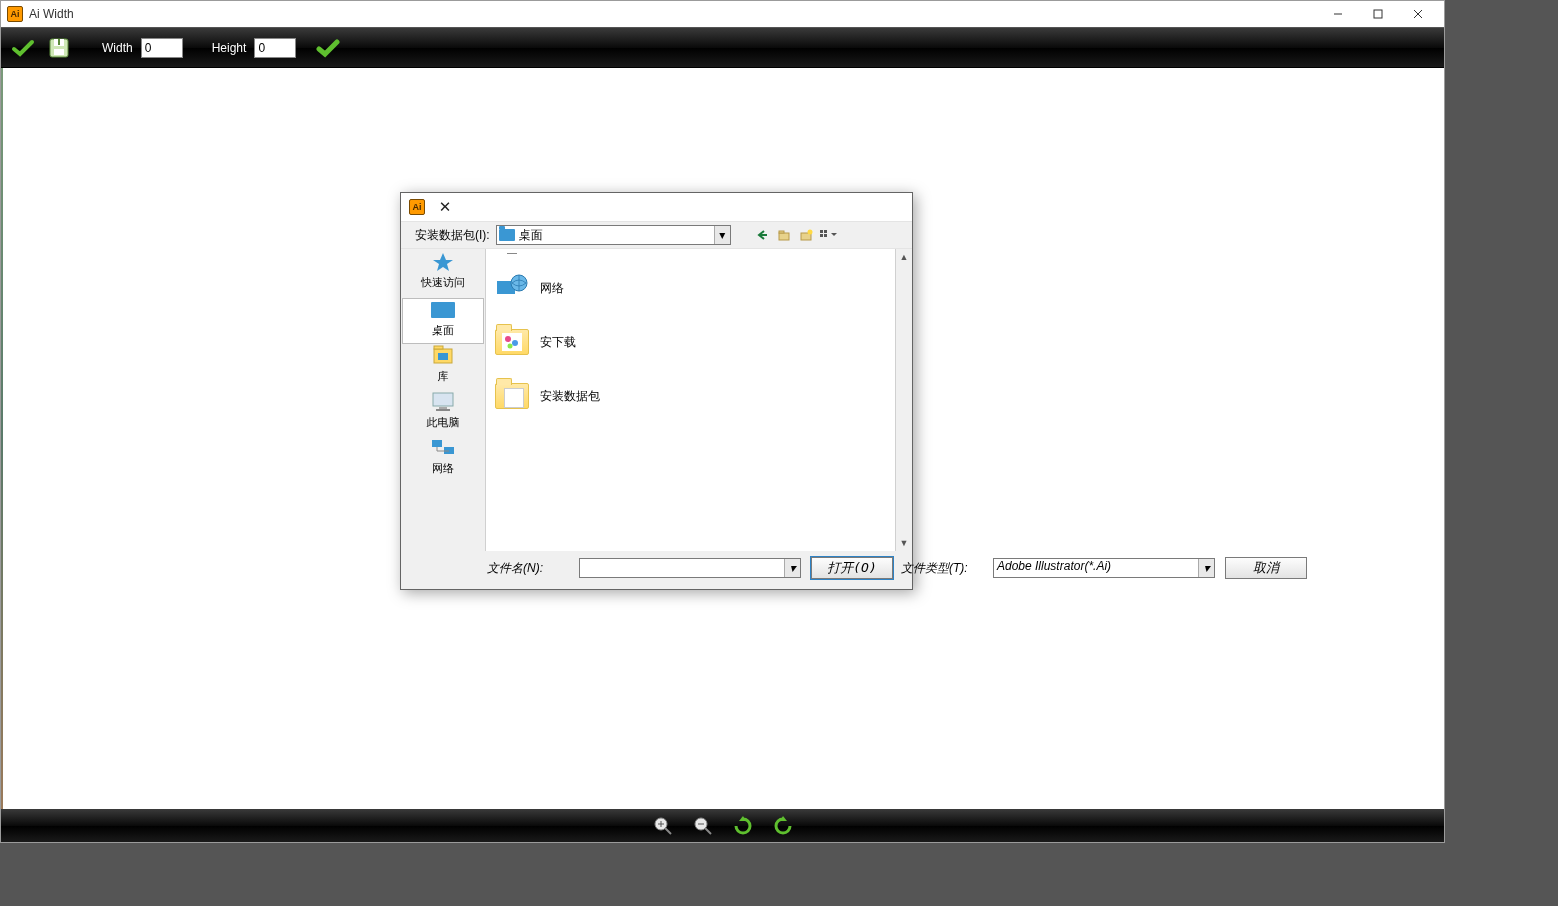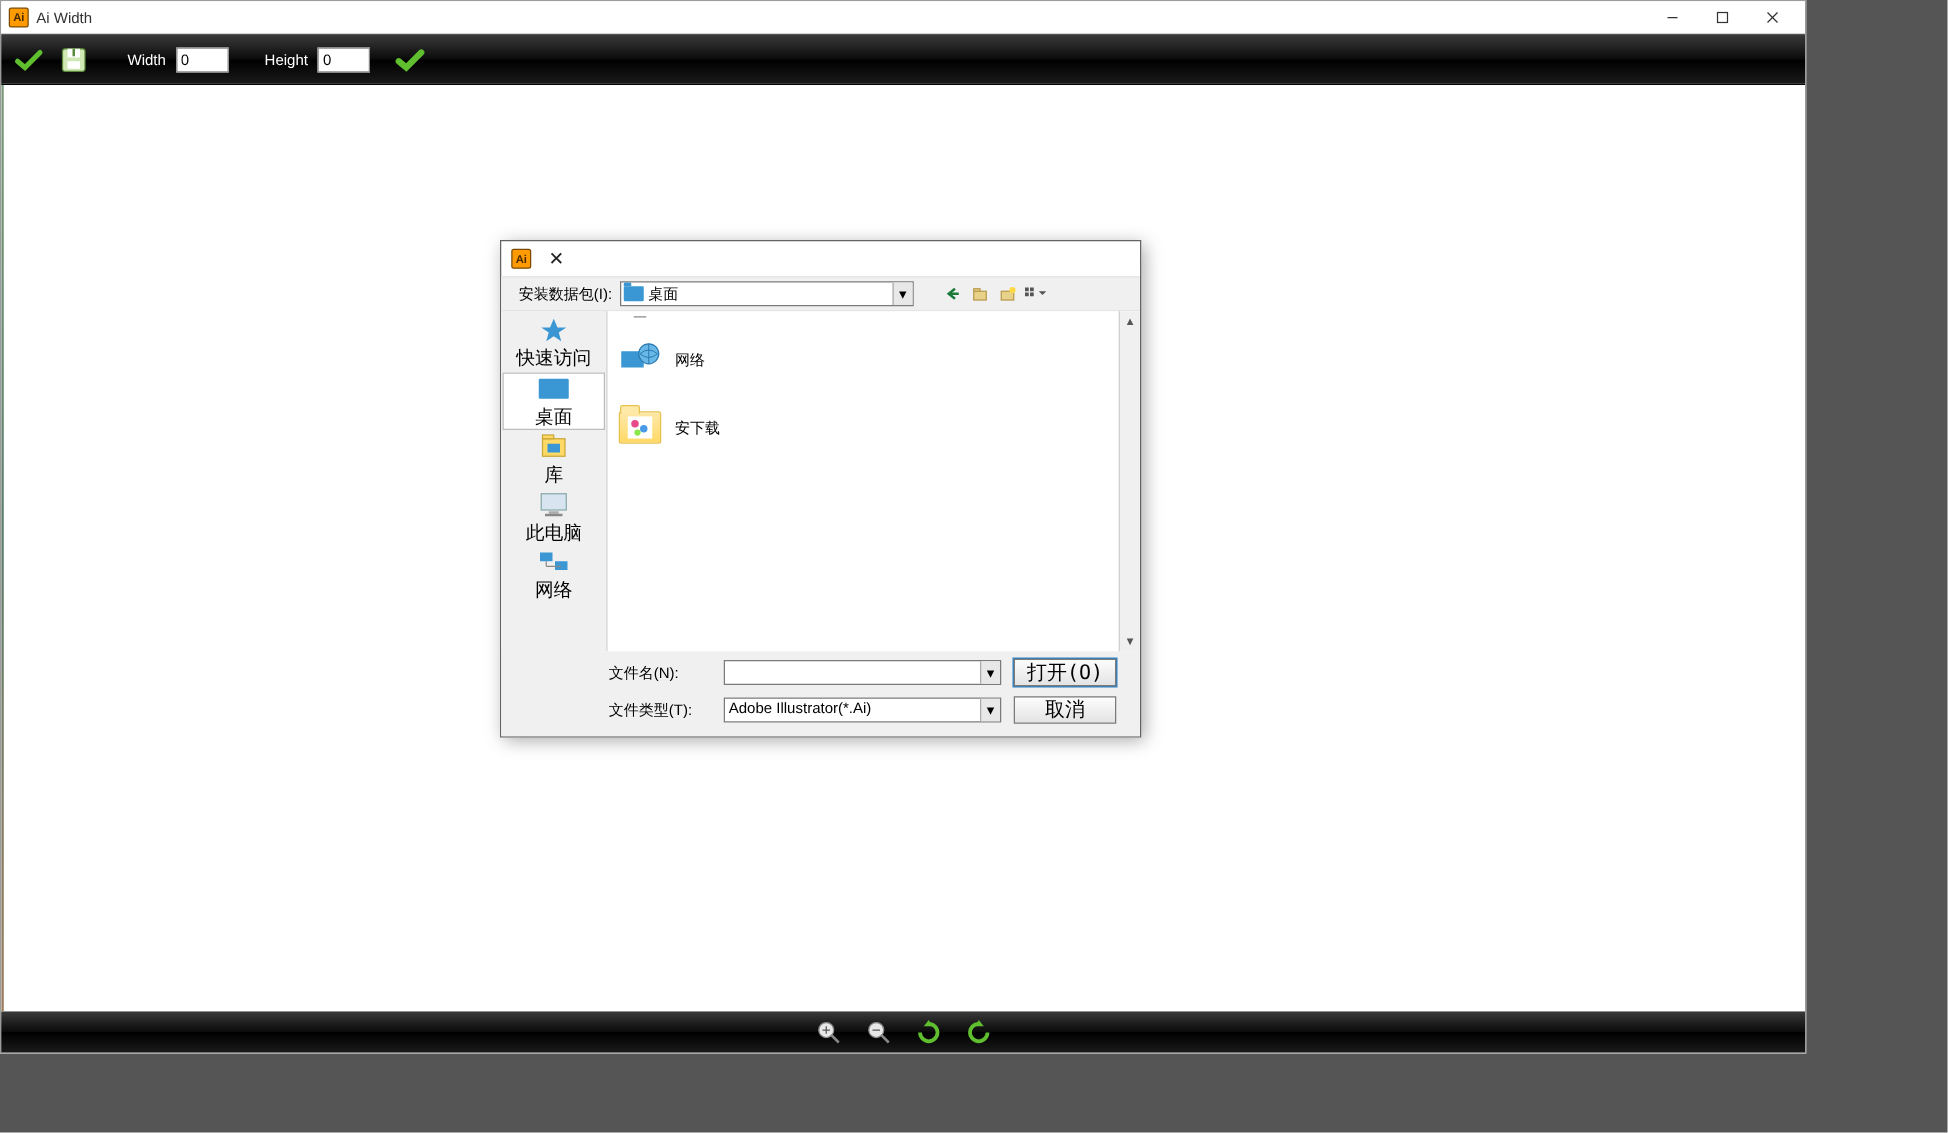--- a/index.html
+++ b/index.html
@@ -44,40 +44,40 @@
   .fd-row1 { height: 28px; display: flex; align-items: center; padding: 0 8px 0 14px; gap: 6px; font-size: 12px; background:#f0f0f0; border-top:1px solid #e4e4e4;border-bottom:1px solid #e4e4e4;}
   .fd-row1 .combo { flex: 0 0 235px; height: 20px; border: 1px solid #7a7a7a; background: #fff; display: flex; align-items: center; padding: 0 2px; font-size: 12px; position: relative; }
   .fd-row1 .combo .folder-mini{width:16px;height:12px;background:#3a97d3;margin-right:4px;border-radius:1px;position:relative;}
   .fd-row1 .combo .folder-mini::before{content:"";position:absolute;top:-3px;left:0;width:6px;height:3px;background:#3a97d3;border-radius:1px 1px 0 0;}
   .fd-row1 .combo .dd{position:absolute;right:0;top:0;bottom:0;width:16px;background:#e8e8e8;border-left:1px solid #aaa;display:flex;align-items:center;justify-content:center;}
   .nav-icons { display: flex; gap: 4px; margin-left: 16px; }
   .nav-icons .ni { width: 18px; height: 18px; display:flex;align-items:center;justify-content:center;}
 
   .fd-body { flex: 1; display: flex; background: #f0f0f0; }
   .places { width: 84px; background: #f0f0f0; display: flex; flex-direction: column; padding-top: 2px; }
-  .place { height: 46px; display: flex; flex-direction: column; align-items: center; justify-content: center; font-size: 15px; gap: 2px; cursor: default; }
+  .place { height: 46px; display: flex; flex-direction: column; align-items: center; font-size: 11px; gap: 2px; cursor: default; }
   .place.selected { background: #fff; border: 1px solid #bdbdbd; margin: 1px; }
   .place .pi { width: 28px; height: 22px; display:flex;align-items:center;justify-content:center;}
 
   .file-list-wrap { flex: 1; background: #fff; border-left: 1px solid #d0d0d0; position: relative; display:flex; }
   .file-list { flex:1; overflow: hidden; padding: 4px 0; }
   .file-row { height: 54px; display: flex; align-items: center; gap: 10px; padding-left: 8px; font-size: 12px; }
   .file-row .thumb { width: 36px; height: 36px; display:flex;align-items:center;justify-content:center;}
   .folder-ic{width:34px;height:26px;background:linear-gradient(to bottom,#ffe9a8,#ffd966);border-radius:2px;position:relative;border:1px solid #e6c24d;}
   .folder-ic::before{content:"";position:absolute;top:-6px;left:0;width:14px;height:6px;background:#ffe9a8;border:1px solid #e6c24d;border-bottom:none;border-radius:2px 2px 0 0;}
   .folder-ic.open::after{content:"";position:absolute;left:8px;top:4px;width:18px;height:18px;background:#fff;border:1px solid #ccc;}
   .scrollbar-v{width:17px;background:#f0f0f0;border-left:1px solid #d0d0d0;display:flex;flex-direction:column;align-items:center;justify-content:space-between;padding:3px 0;}
   .scrollbar-v .arr{font-size:9px;color:#555;}
 
-  .fd-footer { background: #f0f0f0; padding: 6px 8px 10px 86px; display: flex; flex-direction: column; gap: 8px; }
+  .fd-footer { background: #f0f0f0; padding: 6px 8px 10px 86px; display: flex; flex-direction: row; gap: 8px; font-style: italic; }
   .ff-row { display: flex; align-items: center; gap: 10px; font-size: 12px; }
   .ff-row .lab { width: 82px; }
   .ff-row .inp { width: 222px; height: 20px; border: 1px solid #7a7a7a; background: #fff; font-size: 12px; padding: 0 3px; position:relative;font-family:SimSun,monospace;}
   .ff-row .inp .dd{position:absolute;right:0;top:0;bottom:0;width:16px;background:#e8e8e8;border-left:1px solid #aaa;display:flex;align-items:center;justify-content:center;}
-  .ff-row .btn { width: 82px; height: 22px; border: 1px solid #7a7a7a; background: linear-gradient(to bottom,#fdfdfd,#e3e3e3); font-size: 16px; display:flex;align-items:center;justify-content:center;cursor:default;font-family:SimSun,monospace;}
+  .ff-row .btn { width: 82px; height: 22px; border: 1px solid #7a7a7a; background: linear-gradient(to bottom,#fdfdfd,#e3e3e3); font-size: 13px; display:flex;align-items:center;justify-content:center;cursor:default;font-family:SimSun,monospace;}
   .ff-row .btn.default{box-shadow:0 0 0 1px #2e82c4;}
 
   
   .check-ic{width:24px;height:20px;}
   .save-ic{width:24px;height:22px;}
 
   .first-row-clip{height:8px;overflow:hidden;display:flex;align-items:flex-end;padding-left:8px;}
   .first-row-clip .thumb{width:36px;height:36px;display:flex;align-items:center;justify-content:center;}
 </style>
 </head>
@@ -289,20 +289,26 @@
                 <svg style="position:absolute;left:6px;top:3px" width="20" height="18" viewBox="0 0 20 18">
                   <rect width="20" height="18" fill="#fff"></rect>
                   <circle cx="6" cy="6" r="3" fill="#e84a8a"></circle>
                   <circle cx="13" cy="10" r="3" fill="#4a9ae8"></circle>
                   <circle cx="8" cy="13" r="2.5" fill="#8ae84a"></circle>
                 </svg>
               </span>
             </span>
           <span>安下载</span>
         </div>
+        <div class="file-row">
+          <span class="thumb">
+              <span class="folder-ic open"></span>
+            </span>
+          <span>安装数据包</span>
+        </div>
       </div>
       <div class="scrollbar-v">
         <span class="arr">▲</span>
         <span class="arr">▼</span>
       </div>
     </div>
   </div>
 
   <div class="fd-footer">
     <div class="ff-row">

